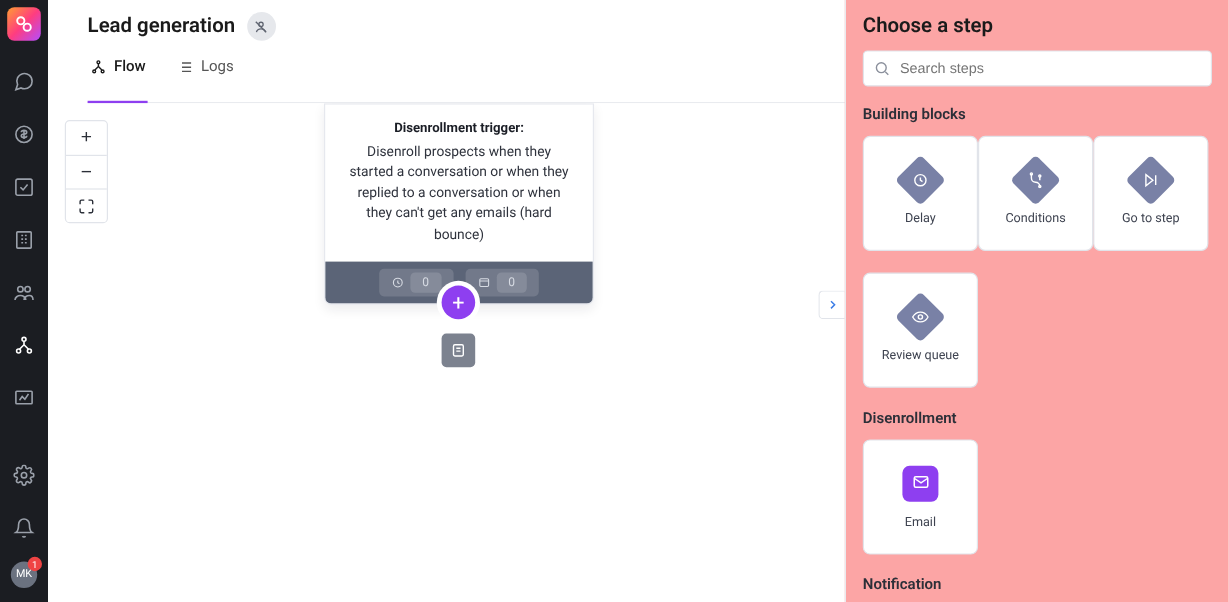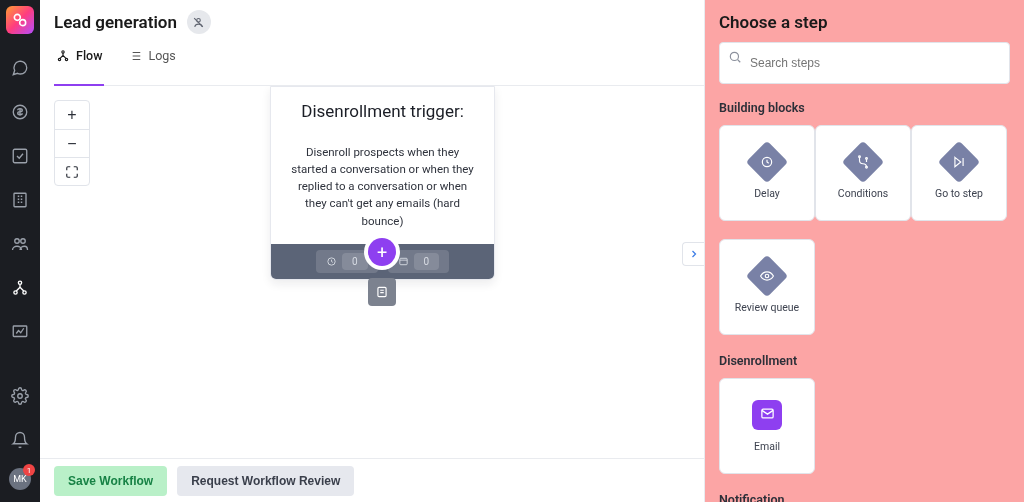--- a/index.html
+++ b/index.html
@@ -12,21 +12,21 @@
 .rail-spacer { height: 12px; }
 .rail-item { width: 40px; height: 44px; display:flex; align-items:center; justify-content:center; cursor:pointer; color:#9aa0aa; }
 .rail-item.active { color:#fff; }
 .rail-item svg { width:18px; height:18px; }
 .rail-bottom { margin-top:auto; display:flex; flex-direction:column; align-items:center; padding-bottom:6px; }
 .avatar { width:22px; height:22px; border-radius:50%; background:#6b7280; color:#fff; font-size:9px; display:flex; align-items:center; justify-content:center; position:relative; margin:6px 0; }
 .avatar-badge { position:absolute; top:-4px; right:-4px; width:12px; height:12px; border-radius:50%; background:#ef4444; color:#fff; font-size:8px; display:flex; align-items:center; justify-content:center; }
 
 
 .main { position:absolute; left:40px; top:0; right:0; bottom:0; display:flex; flex-direction:column; }
-.header { padding:10px 14px 0 14px; }
+.header { padding:10px 14px 0 14px;margin-left:19px; }
 .title-row { display:flex; align-items:center; gap:10px; }
 .title { font-size:17px; font-weight:600; color:#1a1a1a; }
 .title-chip { width:24px; height:24px; border-radius:50%; background:#e6e8ec; display:flex; align-items:center; justify-content:center; color:#5f6470; }
 .title-chip svg { width:13px; height:13px; }
 .tabs { display:flex; gap:22px; margin-top:14px; border-bottom:1px solid #e9ebef; }
 .tab { display:flex; align-items:center; gap:6px; padding: 0 2px 22px 2px; font-size:12.5px; color:#555; cursor:pointer; position:relative; }
 .tab.active { color:#1a1a1a; font-weight:500; }
 .tab.active::after { content:""; position:absolute; left:0; right:0; bottom:-1px; height:2px; background:#8e3ff0; }
 .tab svg { width:14px; height:14px; }
 
@@ -34,39 +34,39 @@
 .canvas-wrap { position:relative; flex:1; overflow:hidden; }
 .canvas { position:absolute; inset:0; background:#fff; }
 .zoombox { position:absolute; left:14px; top:14px; width:36px; border:1px solid #e1e4ea; border-radius:4px; background:#fff; display:flex; flex-direction:column; }
 .zoombox button { height:28px; border:none; background:transparent; cursor:pointer; font-size:16px; color:#2b2f38; display:flex; align-items:center; justify-content:center; }
 .zoombox button + button { border-top:1px solid #e1e4ea; }
 .zoombox svg { width:14px; height:14px; }
 
 
 .trigger-card { position:absolute; left:230px; top:0; width:225px; background:#fff; border:1px solid #e6e8ee; border-radius:0 0 6px 6px; box-shadow:0 4px 10px rgba(20,24,40,.08); overflow:hidden; }
 .trigger-body { padding:12px 16px 14px; text-align:center; font-size:11.5px; line-height:1.5; color:#2f333d; }
-.trigger-body .t-title { font-weight:400; color:#1b1e26; margin-bottom:19px; font-size:17px; }
+.trigger-body .t-title { font-weight:700; color:#1b1e26; margin-bottom:2px; font-size:11px; }
 .trigger-foot { background:#5b6477; display:flex; justify-content:center; gap:10px; padding:6px 0; }
 .trigger-foot span { display:flex; align-items:center; gap:5px; background:rgba(255,255,255,.14); border-radius:4px; padding:3px 10px; color:#d7dbe3; font-size:10px; }
 .trigger-foot svg { width:11px; height:11px; }
 .add-btn { position:absolute; left:328px; top:152px; width:28px; height:28px; border-radius:50%; background:#8e3ff0; color:#fff; display:flex; align-items:center; justify-content:center; cursor:pointer; font-size:18px; box-shadow:0 0 0 4px #fff; }
 .step-box { position:absolute; left:328px; top:192px; width:28px; height:28px; border-radius:4px; background:#7c828f; color:#fff; display:flex; align-items:center; justify-content:center; }
 .step-box svg { width:14px; height:14px; }
 
 
 .footer { position:absolute; left:0; right:0; bottom:0; height:44px; border-top:1px solid #e9ebef; background:#fff; display:flex; align-items:center; padding:0 14px; gap:10px; }
 .btn { border:none; border-radius:4px; padding:8px 14px; font-size:12px; font-weight:600; cursor:pointer; }
 .btn-save { background:#b9f0c8; color:#178245; }
 .btn-review { background:#e6e8ee; color:#3a3f4b; }
 
 
 .panel { position:absolute; top:0; right:0; bottom:0; width:320px; background:#fca5a5; border-left:1px solid #e9ebef; display:flex; flex-direction:column; }
 .panel-header { padding:12px 14px 10px; font-size:17px; font-weight:600; color:#1a1a1a; }
 .panel-search { margin:0 14px 12px; position:relative; }
-.panel-search input { width:100%; height:42px; border:1px solid #e1e4ea; border-radius:4px; padding:0 10px 0 30px; font-size:12px; color:#333; }
+.panel-search input { width:100%; height:30px; border:1px solid #e1e4ea; border-radius:4px; padding:0 10px 0 30px; font-size:12px; color:#333; }
 .panel-search svg { position:absolute; left:9px; top:8px; width:14px; height:14px; color:#8b909c; }
 .panel-body { flex:1; overflow-y:auto; padding:0 14px 14px; }
 .sect-title { font-size:12.5px; font-weight:600; color:#2c2f38; margin: 4px 0 10px; }
 .tile-row { display:flex; margin-bottom:18px; }
 .tile { width:96px; height:96px; border:1px solid #e1e4ea; border-radius:6px; display:flex; flex-direction:column; align-items:center; justify-content:center; gap:10px; cursor:pointer; font-size:10.5px; color:#3e4350; background:#fff; }
 .tile .diamond { width:30px; height:30px; transform:rotate(45deg); display:flex; align-items:center; justify-content:center; border-radius:4px; }
 .tile .diamond .inner { transform:rotate(-45deg); color:#fff; display:flex; }
 .tile .diamond .inner svg { width:14px; height:14px; }
 .tile .square { width:30px; height:30px; border-radius:6px; display:flex; align-items:center; justify-content:center; color:#fff; }
 .tile .square svg { width:15px; height:15px; }
@@ -219,24 +219,20 @@
 
       <div class="add-btn">+</div>
       <div class="step-box">
         <svg viewBox="0 0 24 24" fill="none" stroke="currentColor" stroke-width="2">
             <rect x="5" y="4" width="14" height="16" rx="2"></rect>
             <path d="M9 9h6M9 13h6"></path>
           </svg>
       </div>
     </div>
 
-    <div class="footer">
-      <button class="btn btn-save">Save Workflow</button>
-      <button class="btn btn-review">Request Workflow Review</button>
-    </div>
   </div>
 </div>
 
 <div class="panel-toggle">
   <svg viewBox="0 0 24 24" fill="none" stroke="currentColor" stroke-width="2.5">
       <path d="M9 6l6 6-6 6"></path>
     </svg>
 </div>
 
 <div class="panel">

